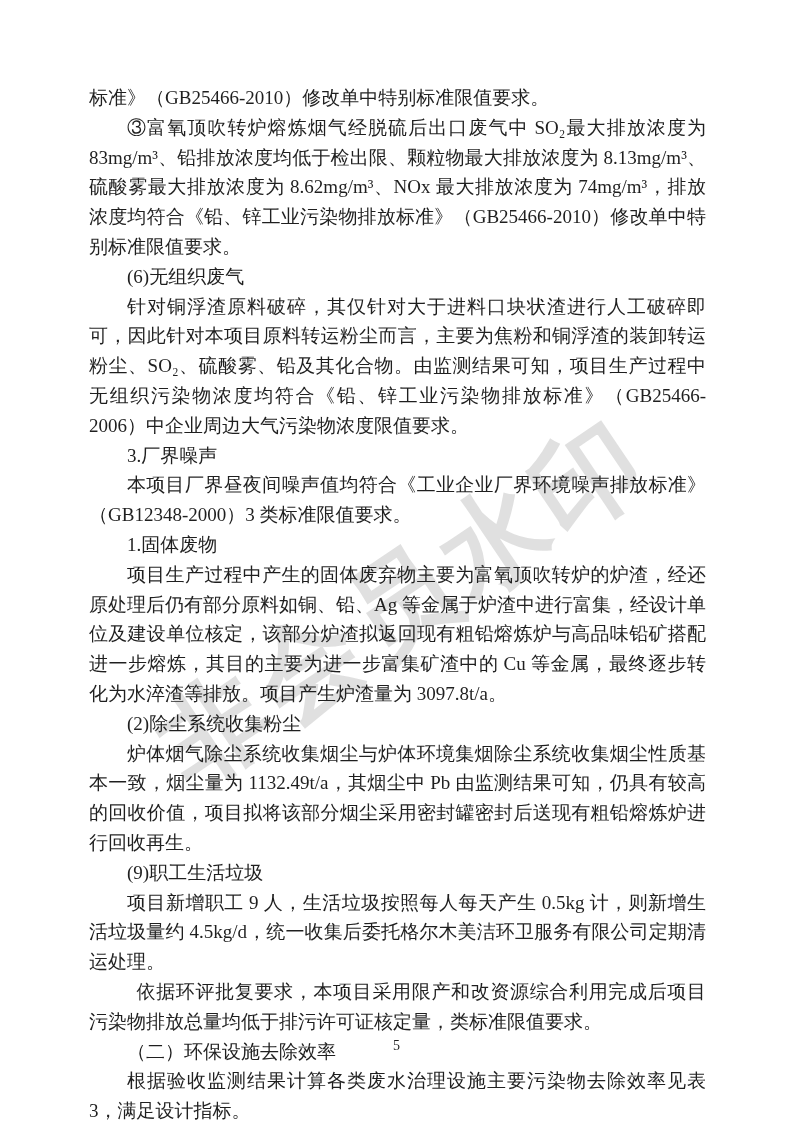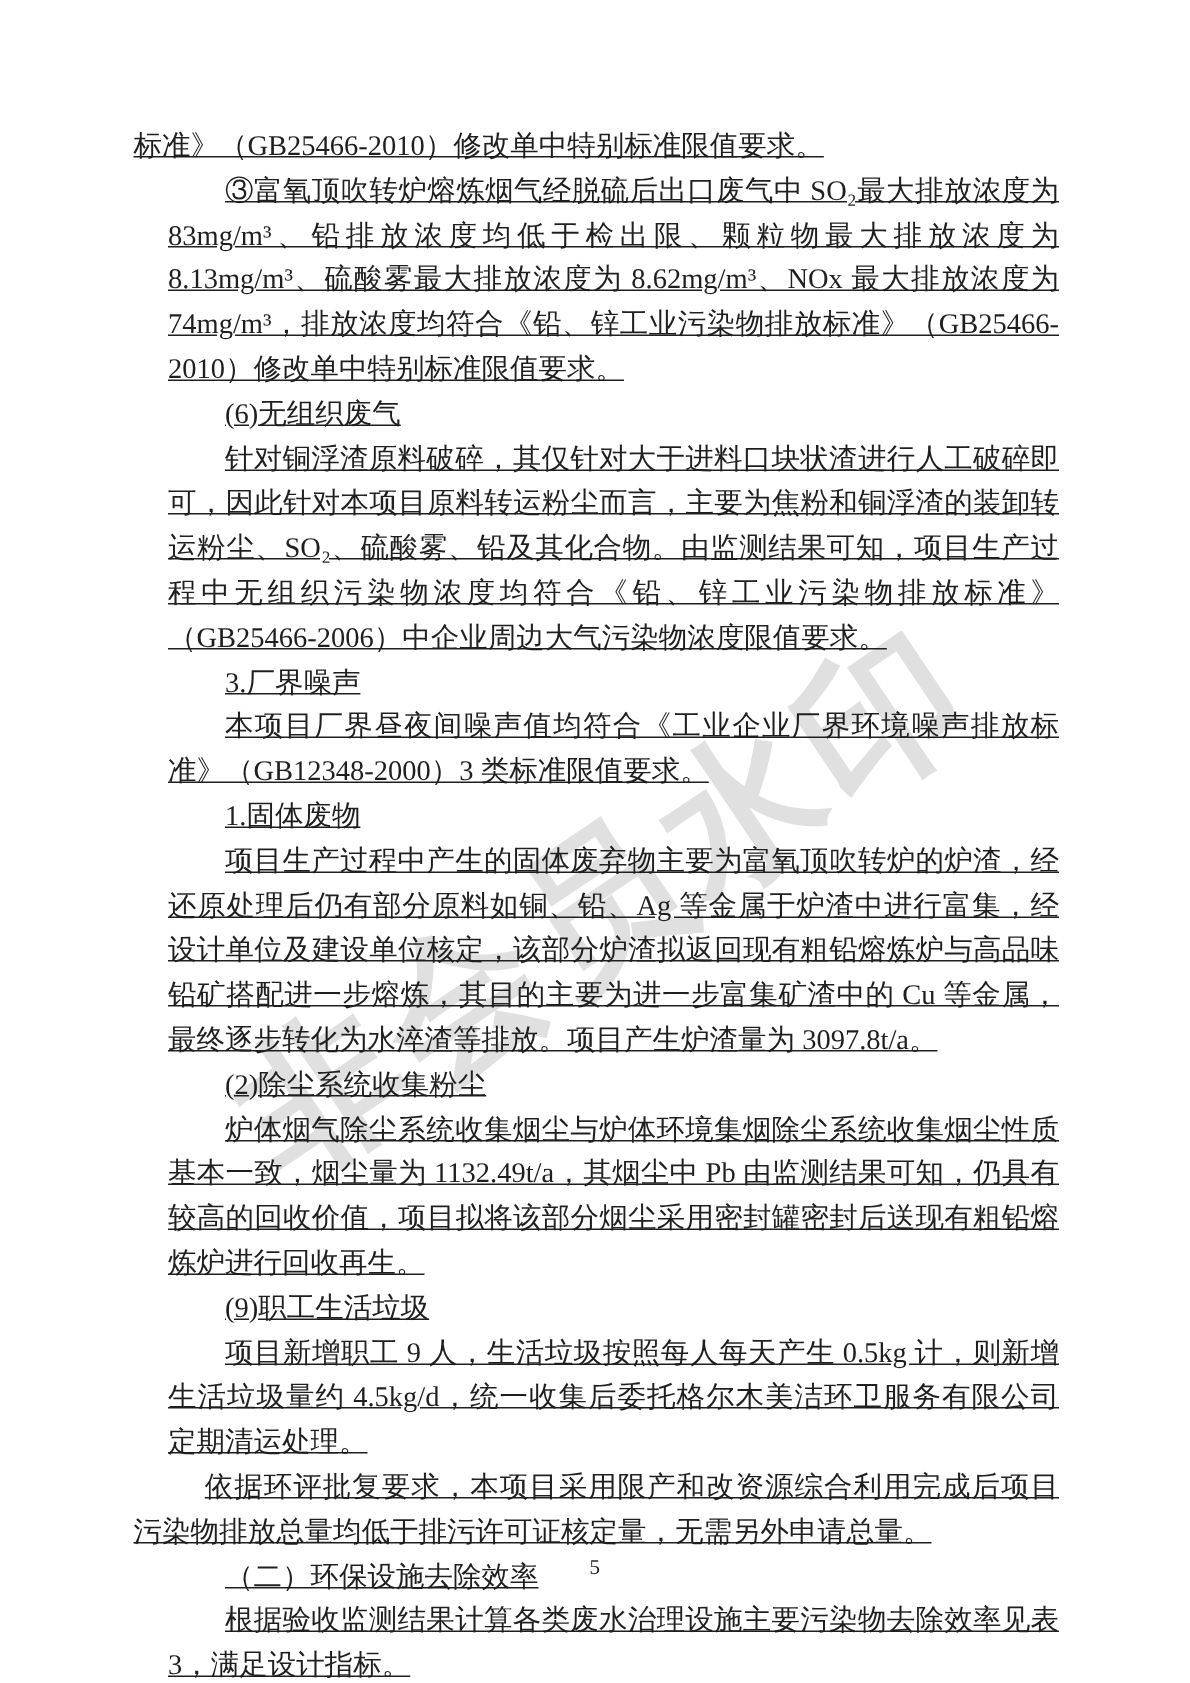--- a/index.html
+++ b/index.html
@@ -44,23 +44,22 @@
     width: 617px;
     z-index: 2;
     font-size: 19px;
     line-height: 29.8px;
     text-align: justify;
     text-justify: inter-character;
   }
   .para {
     margin: 0;
     padding: 0;
-    text-decoration: underline;
   }
-  .indent { text-indent: 2em; margin-left: 23px; }
+  .indent { text-indent: 2em; }
   .indent-deep { text-indent: 2.5em; }
   .page-number {
     position: absolute;
     left: 0;
     right: 0;
     top: 1038px;
     text-align: center;
     font-size: 14px;
     color: #1f1f1f;
     z-index: 2;
@@ -79,20 +78,20 @@
     <p class="para indent">(6)无组织废气</p>
     <p class="para indent">针对铜浮渣原料破碎，其仅针对大于进料口块状渣进行人工破碎即可，因此针对本项目原料转运粉尘而言，主要为焦粉和铜浮渣的装卸转运粉尘、SO₂、硫酸雾、铅及其化合物。由监测结果可知，项目生产过程中无组织污染物浓度均符合《铅、锌工业污染物排放标准》（GB25466-2006）中企业周边大气污染物浓度限值要求。</p>
     <p class="para indent">3.厂界噪声</p>
     <p class="para indent">本项目厂界昼夜间噪声值均符合《工业企业厂界环境噪声排放标准》（GB12348-2000）3 类标准限值要求。</p>
     <p class="para indent">1.固体废物</p>
     <p class="para indent">项目生产过程中产生的固体废弃物主要为富氧顶吹转炉的炉渣，经还原处理后仍有部分原料如铜、铅、Ag 等金属于炉渣中进行富集，经设计单位及建设单位核定，该部分炉渣拟返回现有粗铅熔炼炉与高品味铅矿搭配进一步熔炼，其目的主要为进一步富集矿渣中的 Cu 等金属，最终逐步转化为水淬渣等排放。项目产生炉渣量为 3097.8t/a。</p>
     <p class="para indent">(2)除尘系统收集粉尘</p>
     <p class="para indent">炉体烟气除尘系统收集烟尘与炉体环境集烟除尘系统收集烟尘性质基本一致，烟尘量为 1132.49t/a，其烟尘中 Pb 由监测结果可知，仍具有较高的回收价值，项目拟将该部分烟尘采用密封罐密封后送现有粗铅熔炼炉进行回收再生。</p>
     <p class="para indent">(9)职工生活垃圾</p>
     <p class="para indent">项目新增职工 9 人，生活垃圾按照每人每天产生 0.5kg 计，则新增生活垃圾量约 4.5kg/d，统一收集后委托格尔木美洁环卫服务有限公司定期清运处理。</p>
-    <p class="para indent-deep">依据环评批复要求，本项目采用限产和改资源综合利用完成后项目污染物排放总量均低于排污许可证核定量，无需另外申请总量。</p>
+    <p class="para indent-deep">依据环评批复要求，本项目采用限产和改资源综合利用完成后项目污染物排放总量均低于排污许可证核定量，类标准限值要求。</p>
     <p class="para indent">（二）环保设施去除效率</p>
     <p class="para indent">根据验收监测结果计算各类废水治理设施主要污染物去除效率见表 3，满足设计指标。</p>
   </div>
 
   <div class="page-number">5</div>
 
 </div>
 
 </body></html>

